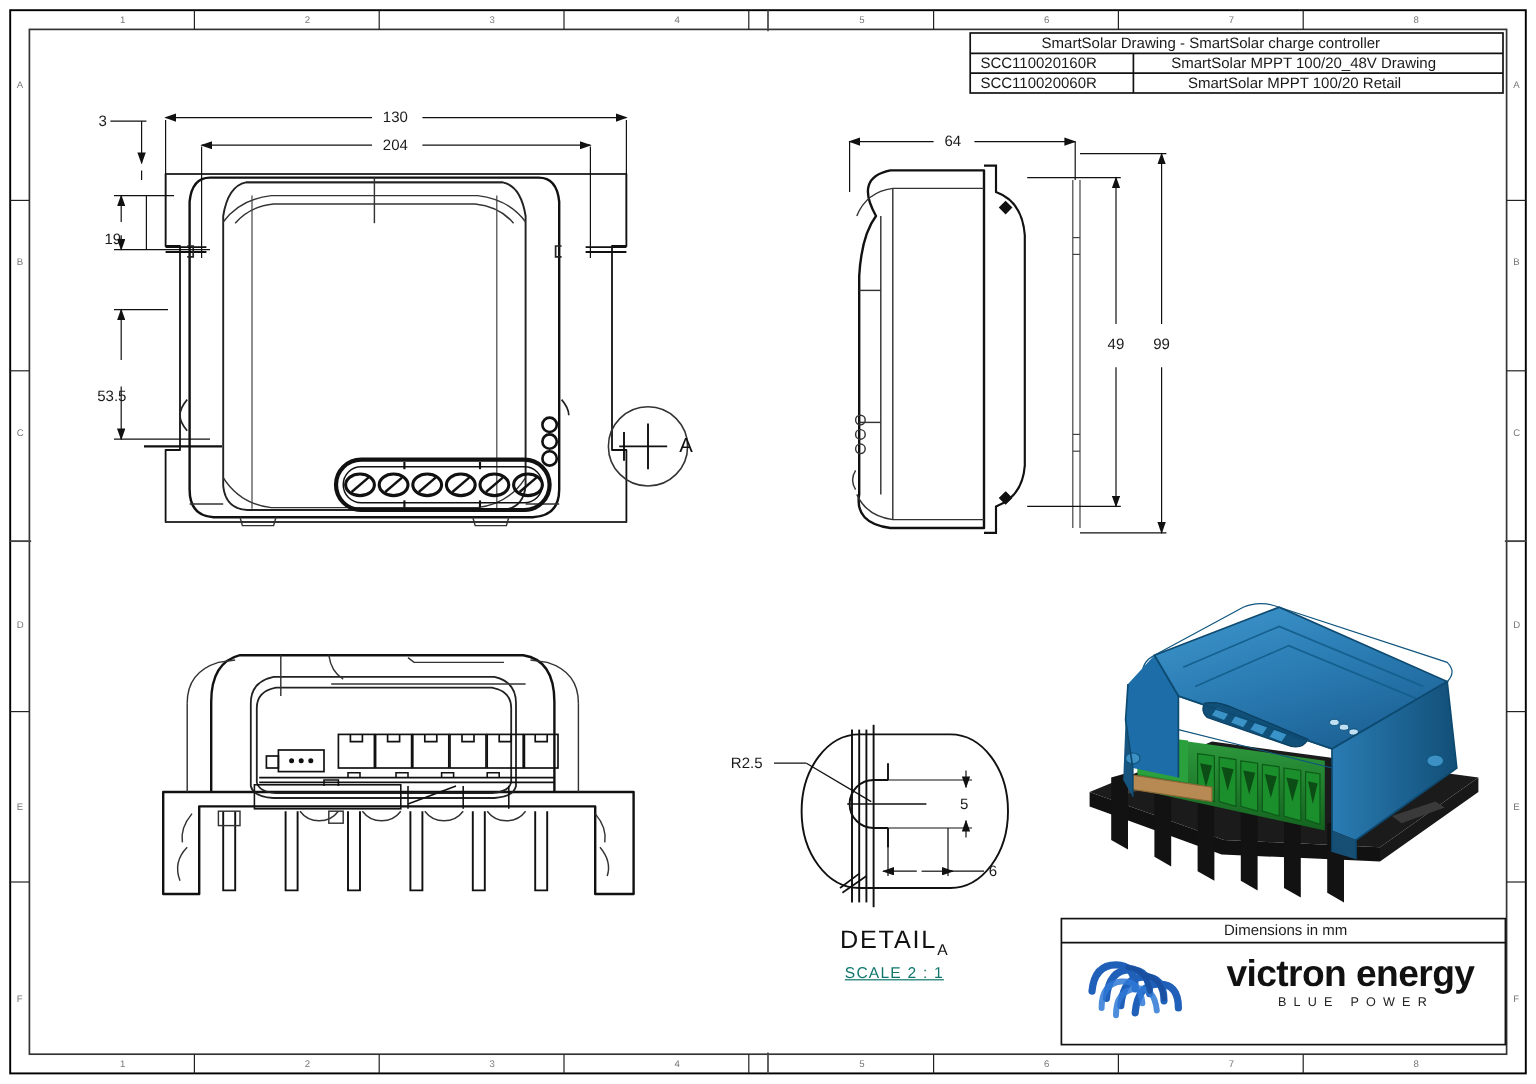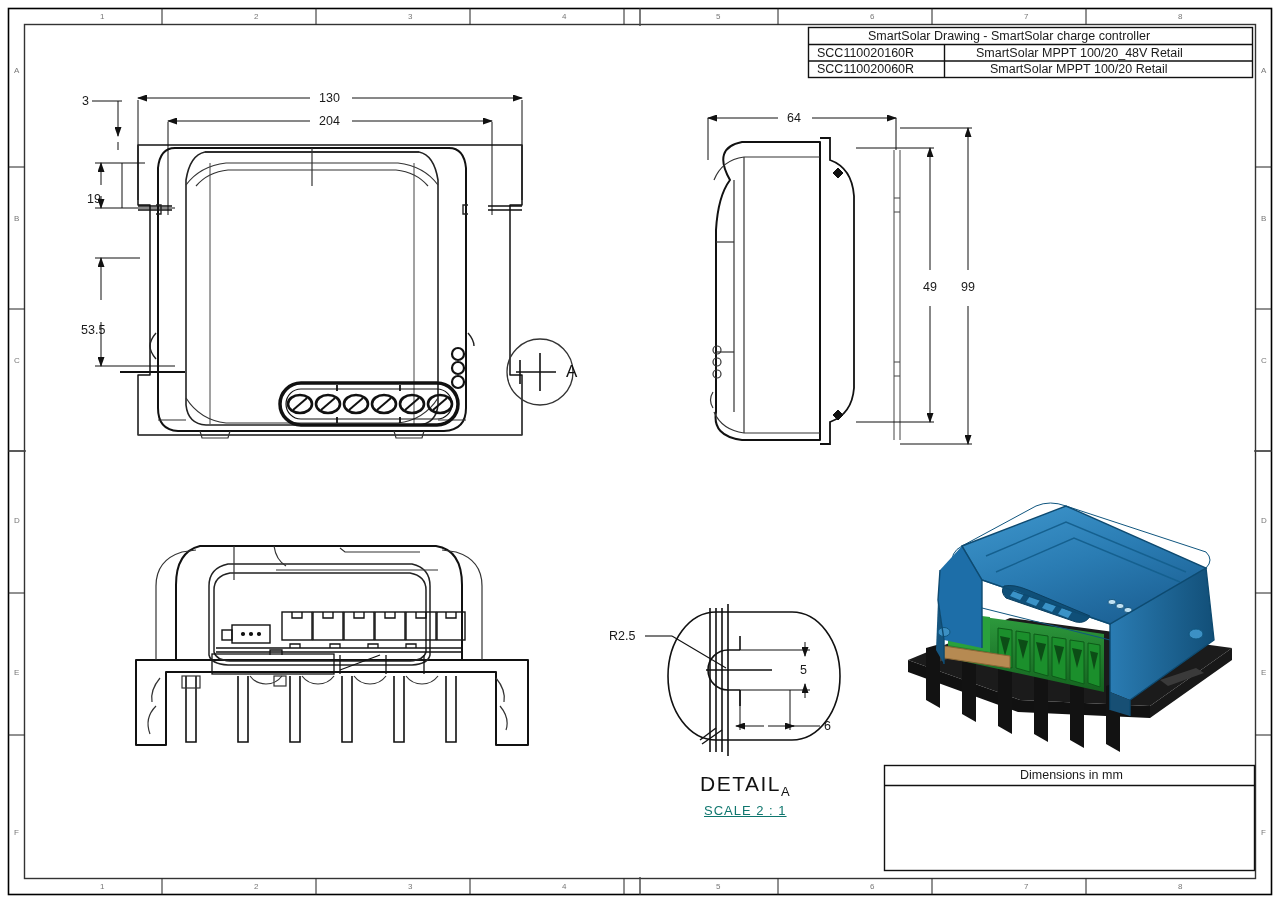--- a/index.html
+++ b/index.html
@@ -625,26 +625,46 @@
   <svg class="layer">
     <g fill="none" stroke="#111" stroke-width="1.4">
       <rect x="808.5" y="27.5" width="444" height="50"></rect>
       <line x1="808.5" y1="44.5" x2="1252.5" y2="44.5"></line>
       <line x1="808.5" y1="61" x2="1252.5" y2="61"></line>
       <line x1="944.5" y1="44.5" x2="944.5" y2="77.5"></line>
     </g>
   </svg>
   <div class="txt tb" style="left:868px;top:29px;">SmartSolar Drawing - SmartSolar charge controller</div>
   <div class="txt tb" style="left:817px;top:46px;">SCC110020160R</div>
-  <div class="txt tb" style="left:976px;top:46px;">SmartSolar MPPT 100/20_48V Retail</div>
+  <div class="txt tb" style="left:976px;top:46px;">SmartSolar MPPT 100/20_48V Drawing</div>
   <div class="txt tb" style="left:817px;top:62px;">SCC110020060R</div>
   <div class="txt tb" style="left:990px;top:62px;">SmartSolar MPPT 100/20 Retail</div>
 
   <svg class="layer">
     <g fill="none" stroke="#111" stroke-width="1.4">
       <rect x="884.5" y="765.5" width="370" height="105"></rect>
       <line x1="884.5" y1="785.5" x2="1254.5" y2="785.5"></line>
     </g>
   </svg>
   <div class="txt tb" style="left:1020px;top:768px;">Dimensions in mm</div>
 
+  <div class="logo-wrap">
+    <svg width="120" height="62" viewBox="0 0 120 62">
+      <g fill="none" stroke="#2060b8" stroke-width="6" stroke-linecap="round">
+        <path d="M10,34 Q12,12 30,12 Q46,12 46,32"></path>
+        <path d="M22,40 Q24,16 42,16 Q58,16 58,36"></path>
+        <path d="M34,46 Q36,22 54,22 Q70,22 70,42"></path>
+        <path d="M46,52 Q48,28 66,28 Q82,28 82,48"></path>
+      </g>
+      <g fill="none" stroke="#2f7ad6" stroke-width="5" stroke-linecap="round" opacity="0.85">
+        <path d="M18,48 Q18,28 34,26 Q50,24 52,44"></path>
+        <path d="M30,54 Q30,34 46,32 Q62,30 64,50"></path>
+      </g>
+      <g fill="none" stroke="#1a4fa0" stroke-width="4.5" stroke-linecap="round" opacity="0.9">
+        <path d="M40,14 Q56,16 58,34"></path>
+        <path d="M52,20 Q68,22 70,40"></path>
+      </g>
+    </svg>
+    <div class="logo-text">victron energy</div>
+    <div class="logo-sub">BLUE POWER</div>
+  </div>
 
 </div>
 
 </body></html>

